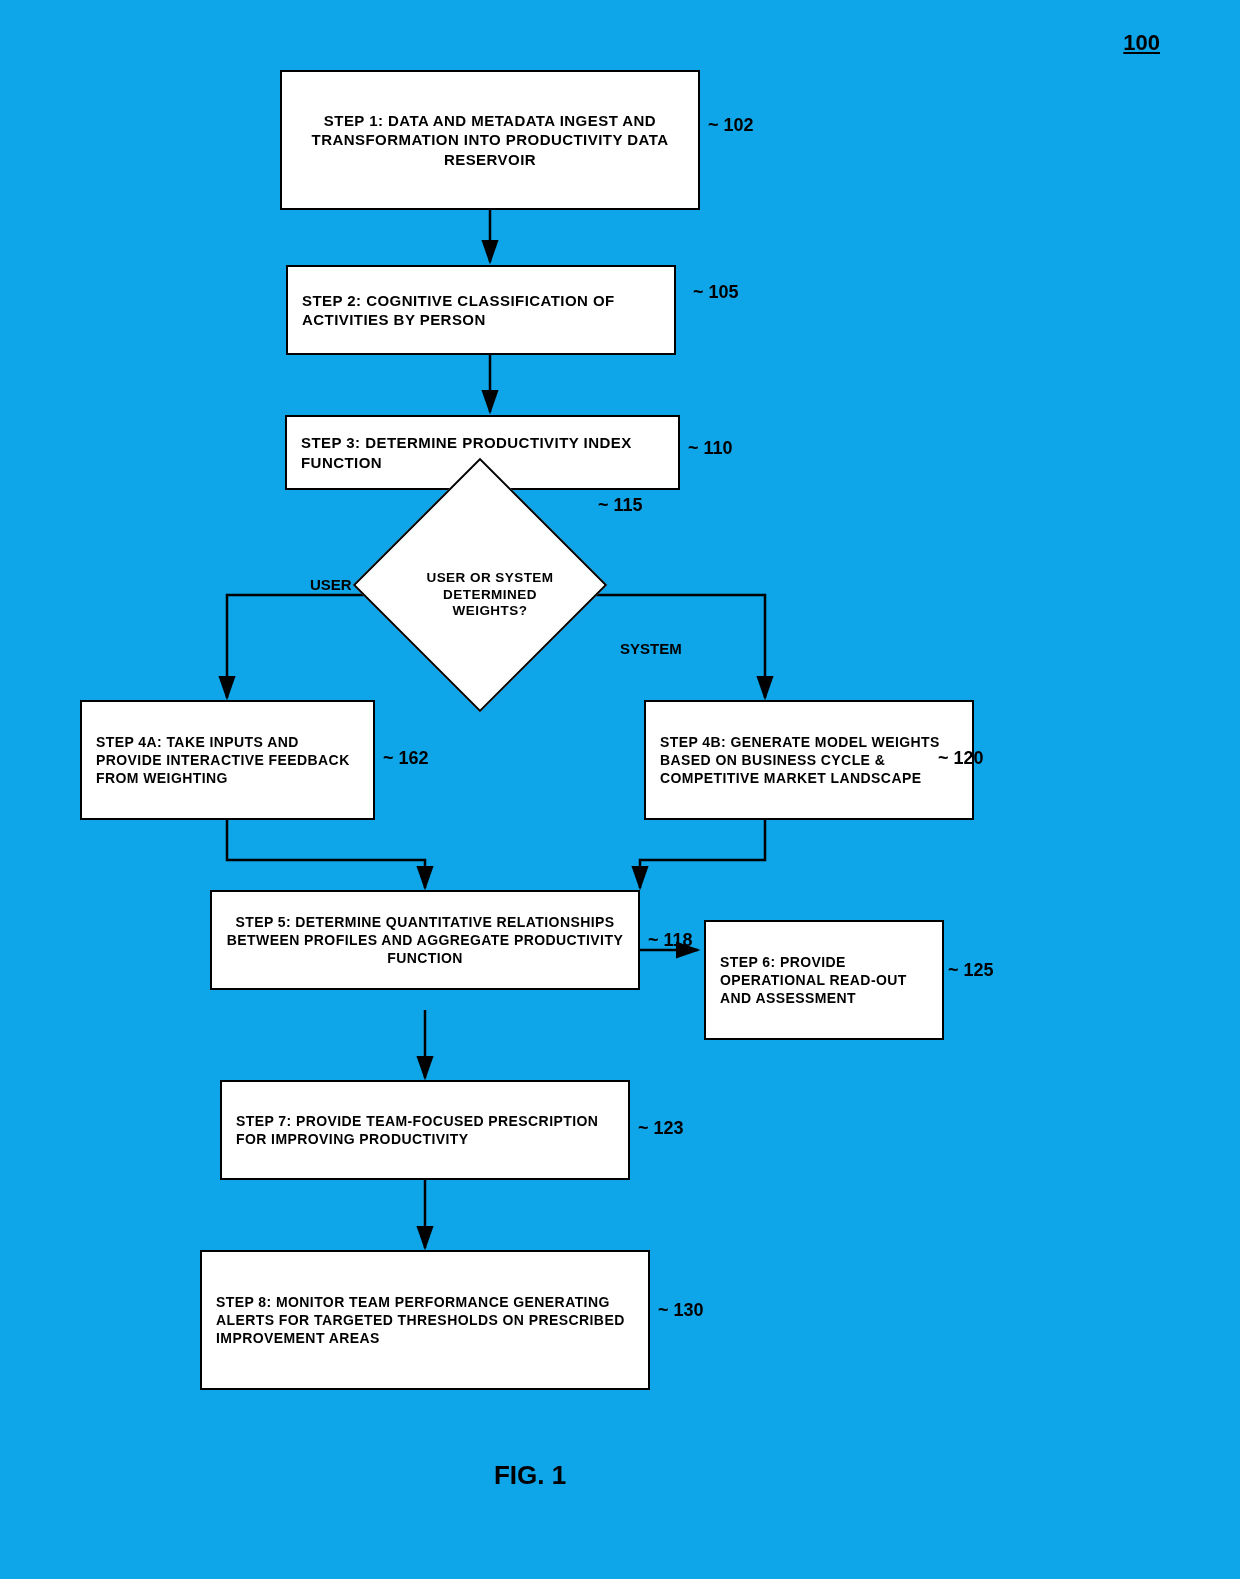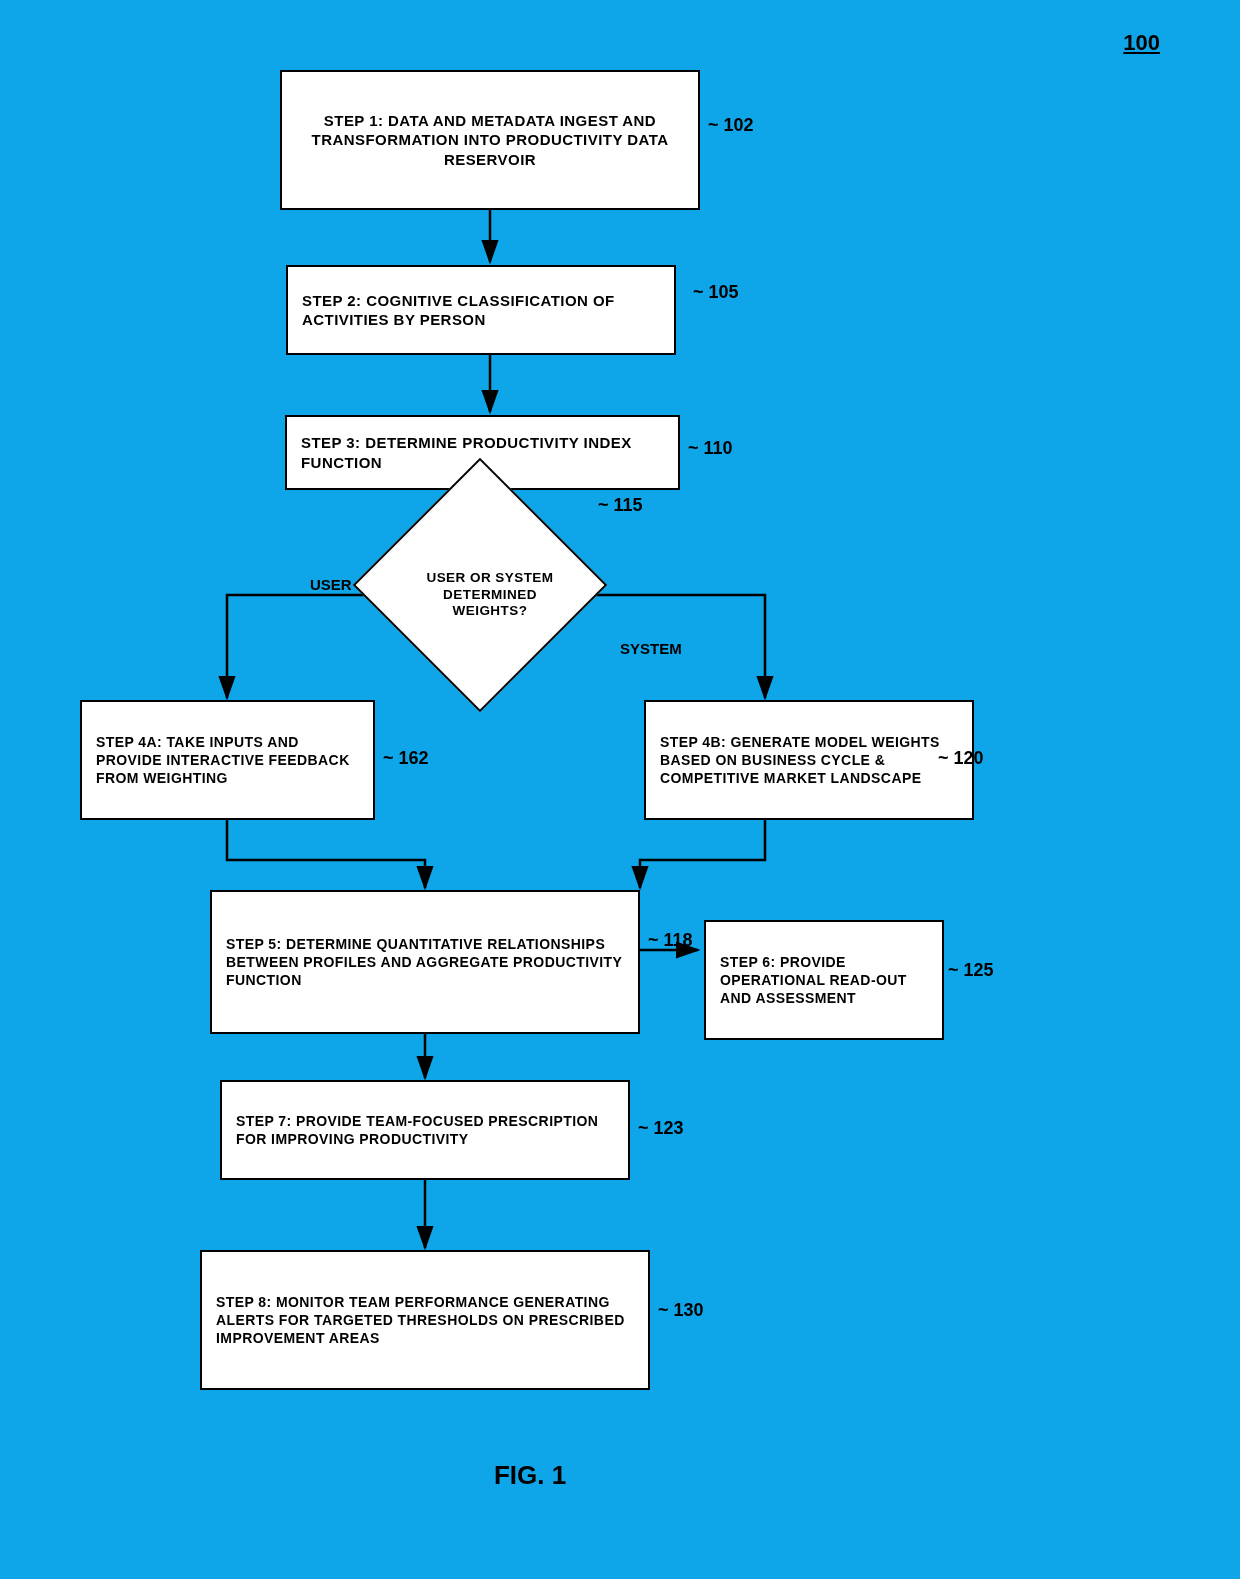--- a/index.html
+++ b/index.html
@@ -182,21 +182,21 @@
     ~ <span>162</span>
   </div>
 
   <div class="flow-box" style="left:600px; top:700px; width:330px; height:120px; font-size:14px;margin-left:44px;">
     <span>STEP 4B: GENERATE MODEL WEIGHTS BASED ON BUSINESS CYCLE &amp; COMPETITIVE MARKET LANDSCAPE</span>
   </div>
   <div class="ref-label" style="left:938px; top:748px;">
     ~ <span>120</span>
   </div>
 
-  <div class="flow-box" style="left:210px; top:890px; width:430px; height:144px; font-size:14px;">
+  <div class="flow-box" style="left:210px; top:890px; width:430px; height:100px; font-size:14px;text-align:center;">
     <span>STEP 5: DETERMINE QUANTITATIVE RELATIONSHIPS BETWEEN PROFILES AND AGGREGATE PRODUCTIVITY FUNCTION</span>
   </div>
   <div class="ref-label" style="left:648px; top:930px;">
     ~ <span>118</span>
   </div>
 
   <div class="flow-box" style="left:704px; top:920px; width:240px; height:120px; font-size:14px;">
     <span>STEP 6: PROVIDE OPERATIONAL READ-OUT AND ASSESSMENT</span>
   </div>
   <div class="ref-label" style="left:948px; top:960px;">

